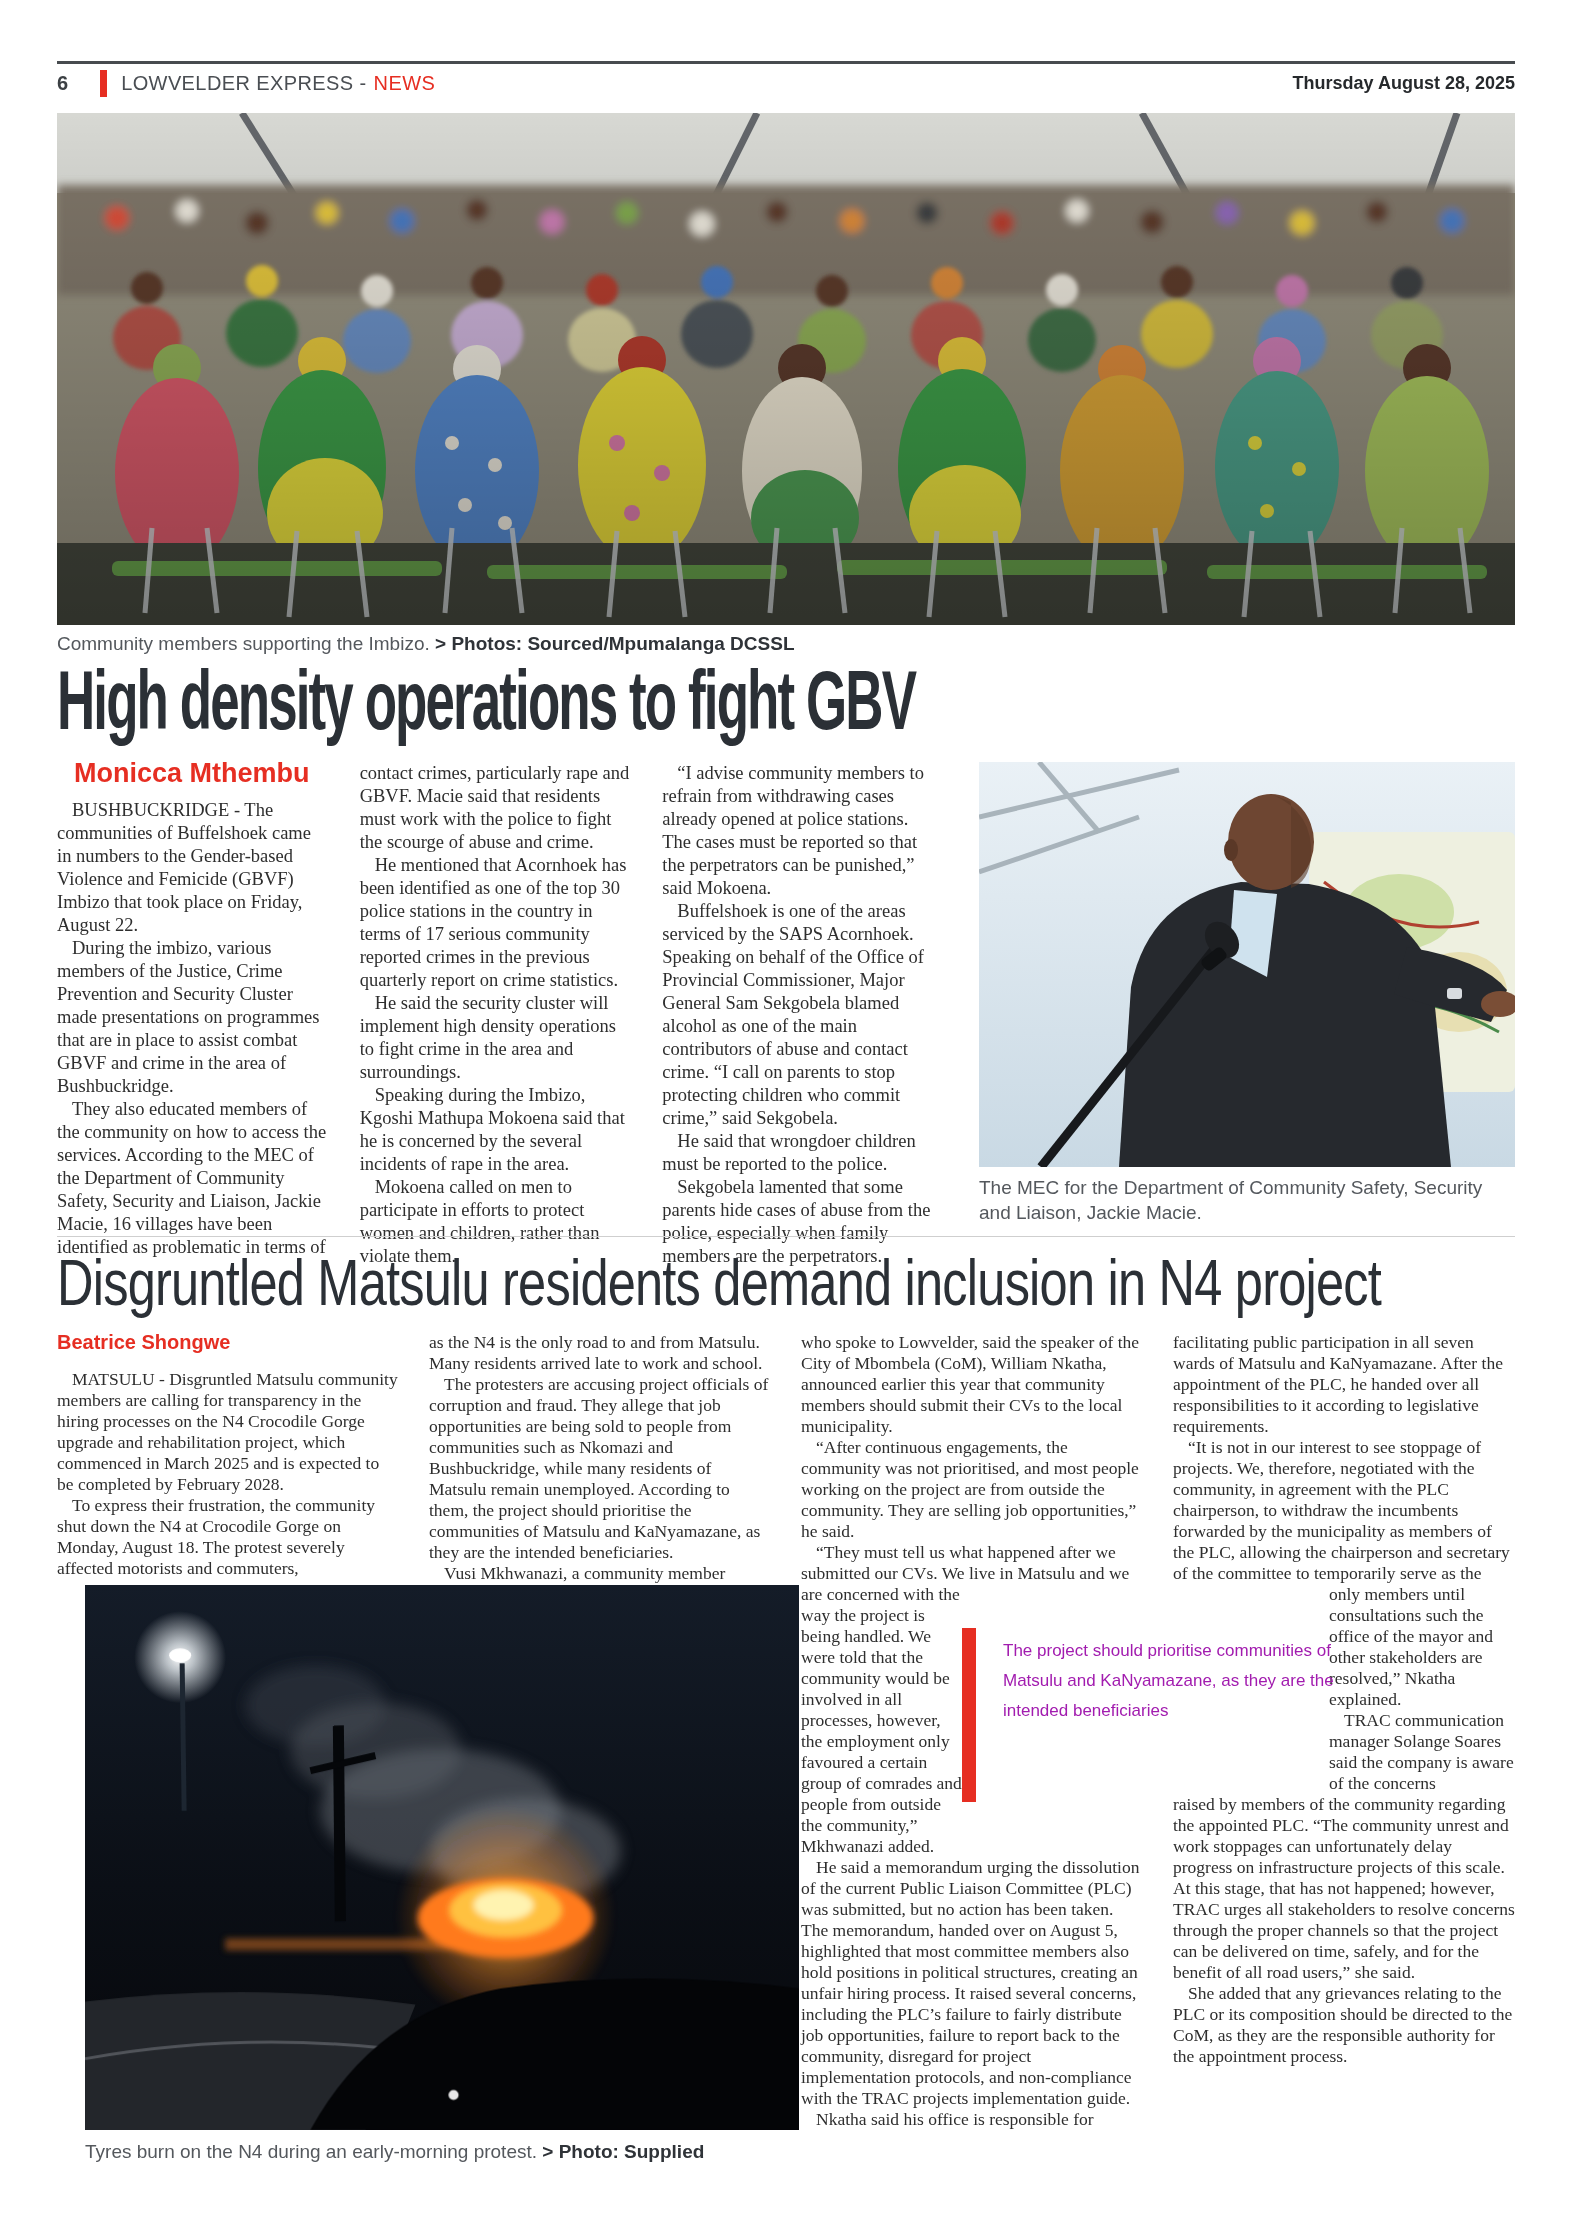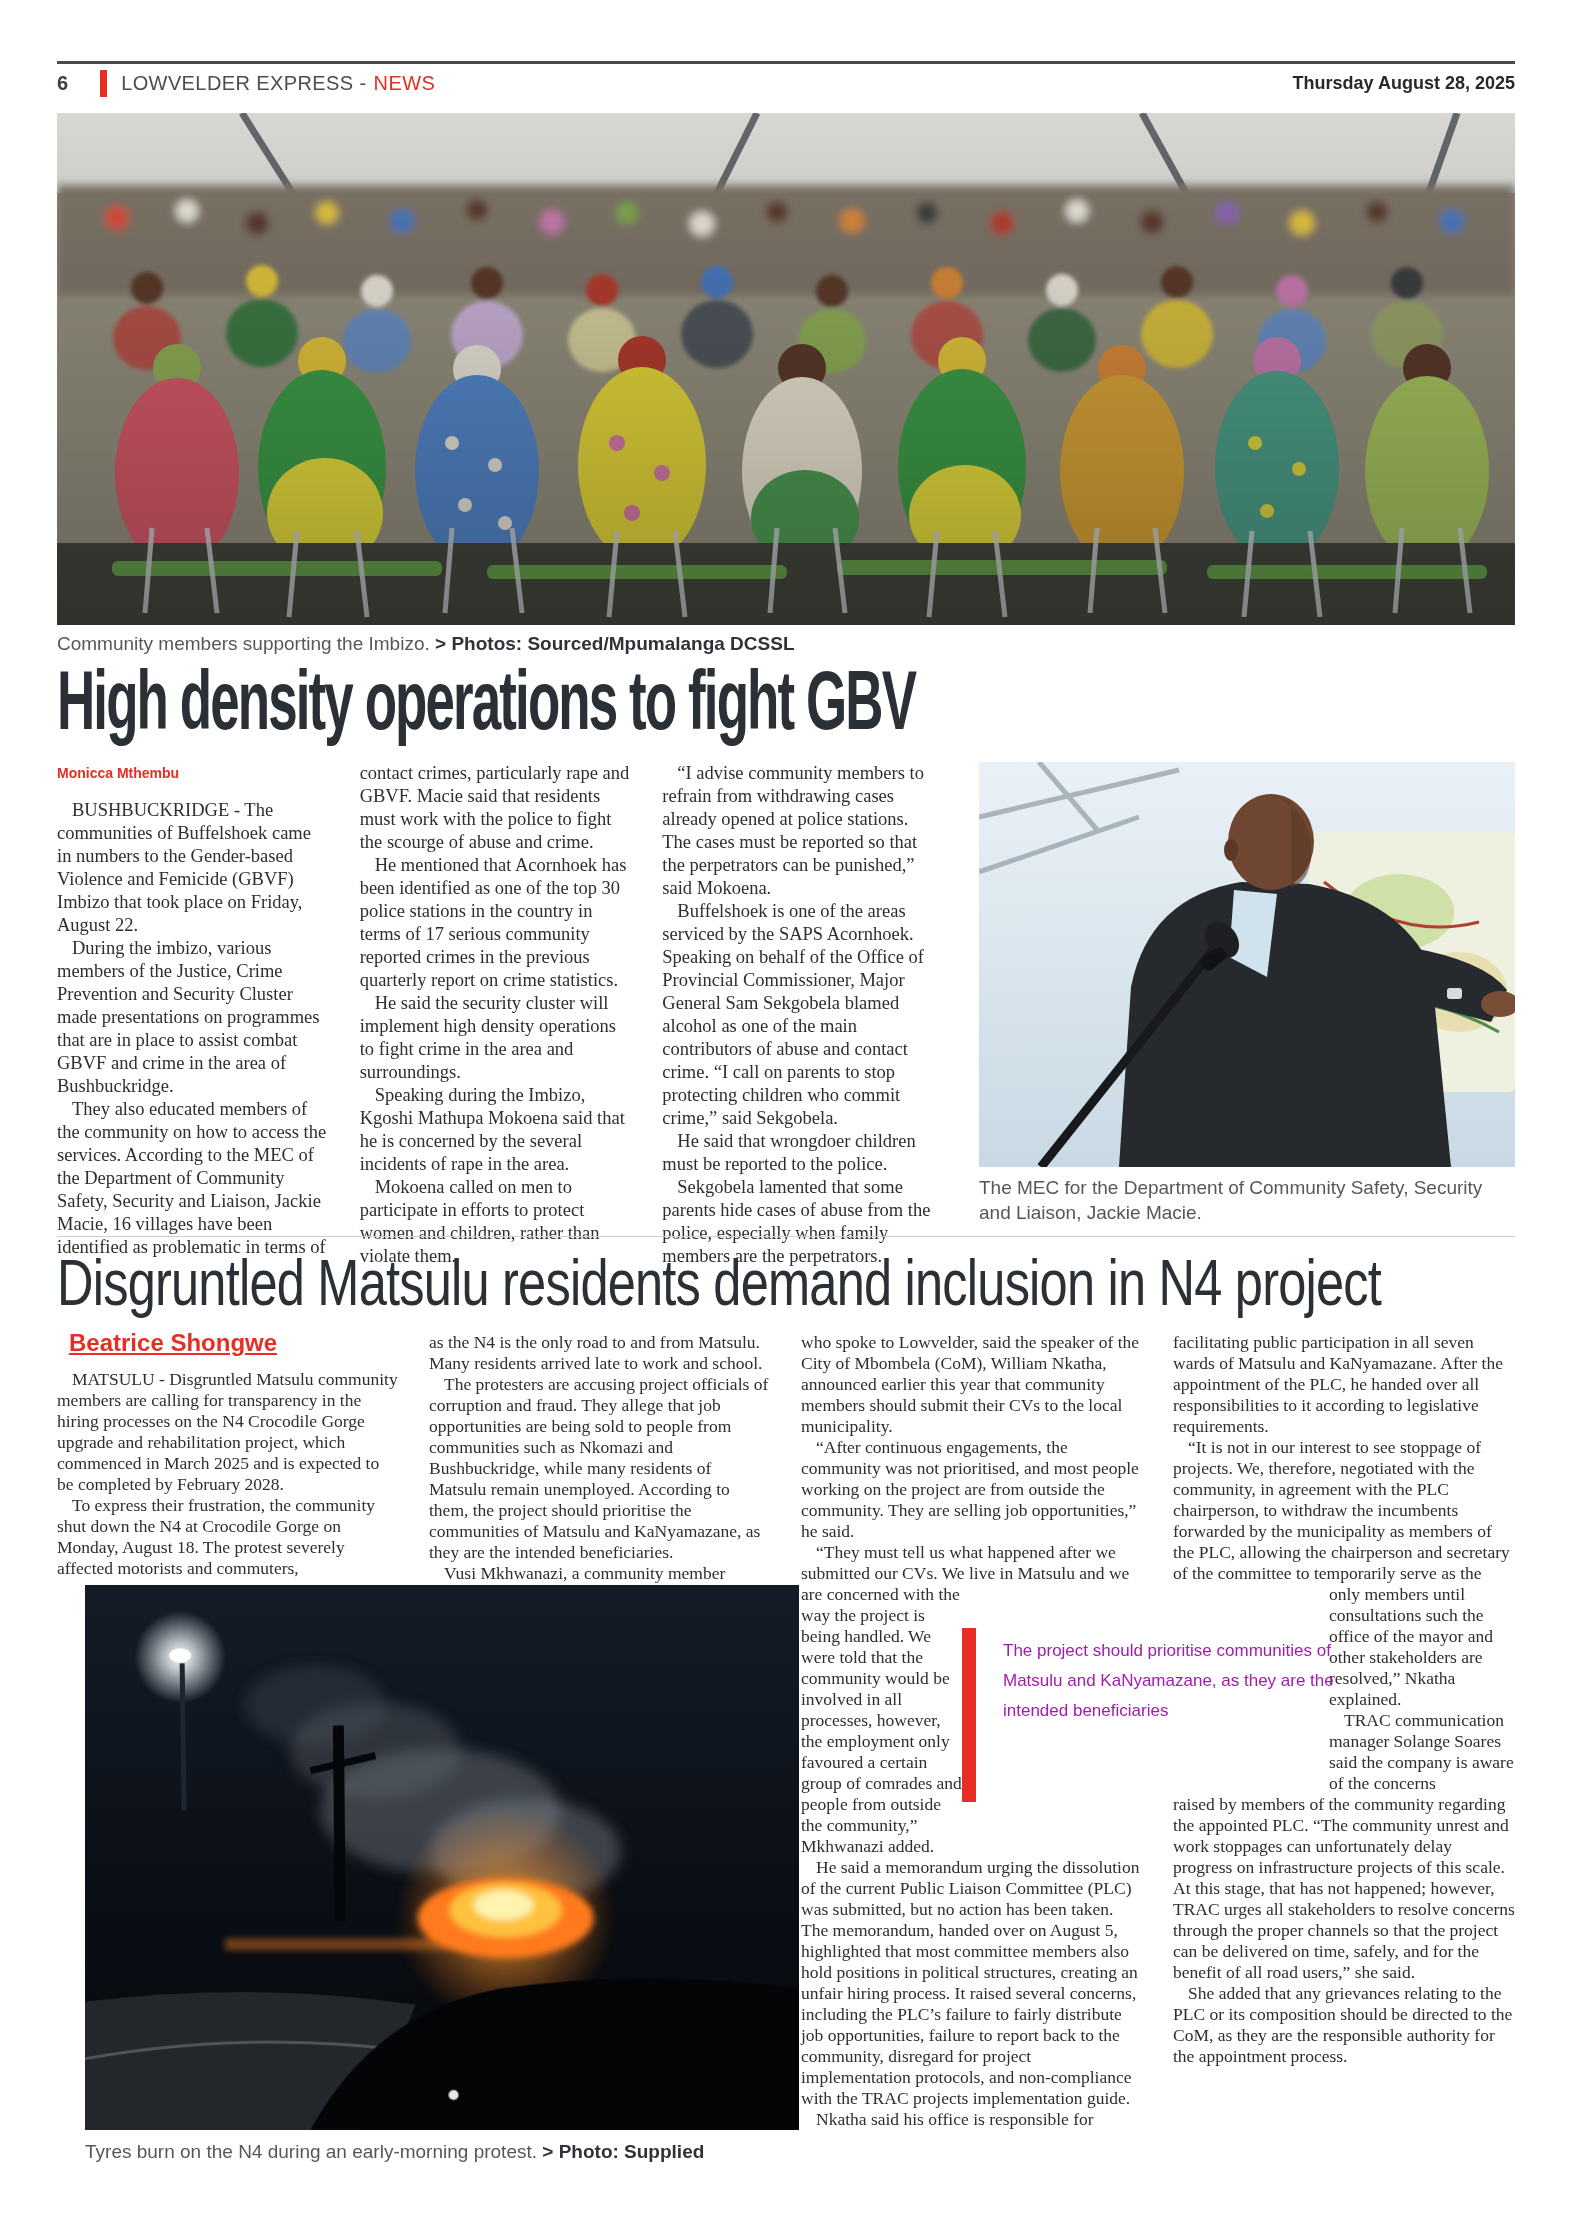--- a/index.html
+++ b/index.html
@@ -27,38 +27,38 @@
              font-family:"Liberation Sans",sans-serif;font-weight:bold;font-size:84px;line-height:96px;
              letter-spacing:-3px;color:#2b3036;transform:scaleX(.63);transform-origin:0 50%;}
   .headline2{position:absolute;left:57px;top:1246px;height:74px;white-space:nowrap;
              font-family:"Liberation Sans",sans-serif;font-weight:normal;font-size:64px;line-height:74px;
              letter-spacing:-1px;color:#2b3036;transform:scaleX(.79);transform-origin:0 50%;}
   .byline{font-family:"Liberation Sans",sans-serif;font-weight:bold;color:#e62e22;}
 
   
   .article1{position:absolute;left:57px;top:762px;width:1458px;display:flex;align-items:flex-start;}
   .a1-text{width:878px;column-count:3;column-gap:30px;font-size:18.5px;line-height:23px;}
-  .a1-text .byline{font-size:14px;margin:0 0 14px 0;}
+  .a1-text .byline{font-size:27px;margin:0 0 14px 17px;}
   .p{margin:0;text-indent:15px;}
   .p.cont{text-indent:0;}
   .mec-block{width:536px;margin-left:44px;}
   .mec-photo{width:536px;height:405px;overflow:hidden;background:#dfe8ef;}
   .mec-caption{margin-top:8px;width:536px;}
 
   .divider{position:absolute;left:57px;top:1236px;width:1458px;border-top:1px solid #cfcfcf;}
 
   
   .article2{position:absolute;left:57px;top:1332px;width:1458px;height:892px;overflow:hidden;
             font-size:17.5px;line-height:21px;}
   .col{position:absolute;top:0;width:342px;}
   .col1{left:0;}
   .col2{left:372px;}
   .col3{left:744px;}
   .col4{left:1116px;}
-  .col1 .byline{font-size:24px;margin:0 0 16px 12px;text-decoration:underline;}
+  .col1 .byline{font-size:20px;margin:0 0 16px 0;}
   .narrow3{width:162px;}
   .narrow4{width:186px;margin-left:156px;}
   .quote{position:absolute;left:905px;top:296px;width:336px;min-height:166px;
          border-left:14px solid #e62e22;padding:8px 0 0 27px;
          font-family:"Liberation Sans",sans-serif;font-size:17px;line-height:30px;color:#a21caf;}
   .fire-block{position:absolute;left:0;top:253px;width:714px;padding-left:28px;}
   .fire-photo{width:714px;height:545px;overflow:hidden;background:#0a0d12;}
   .fire-caption{margin-top:9px;width:714px;}
 </style>
 </head>

